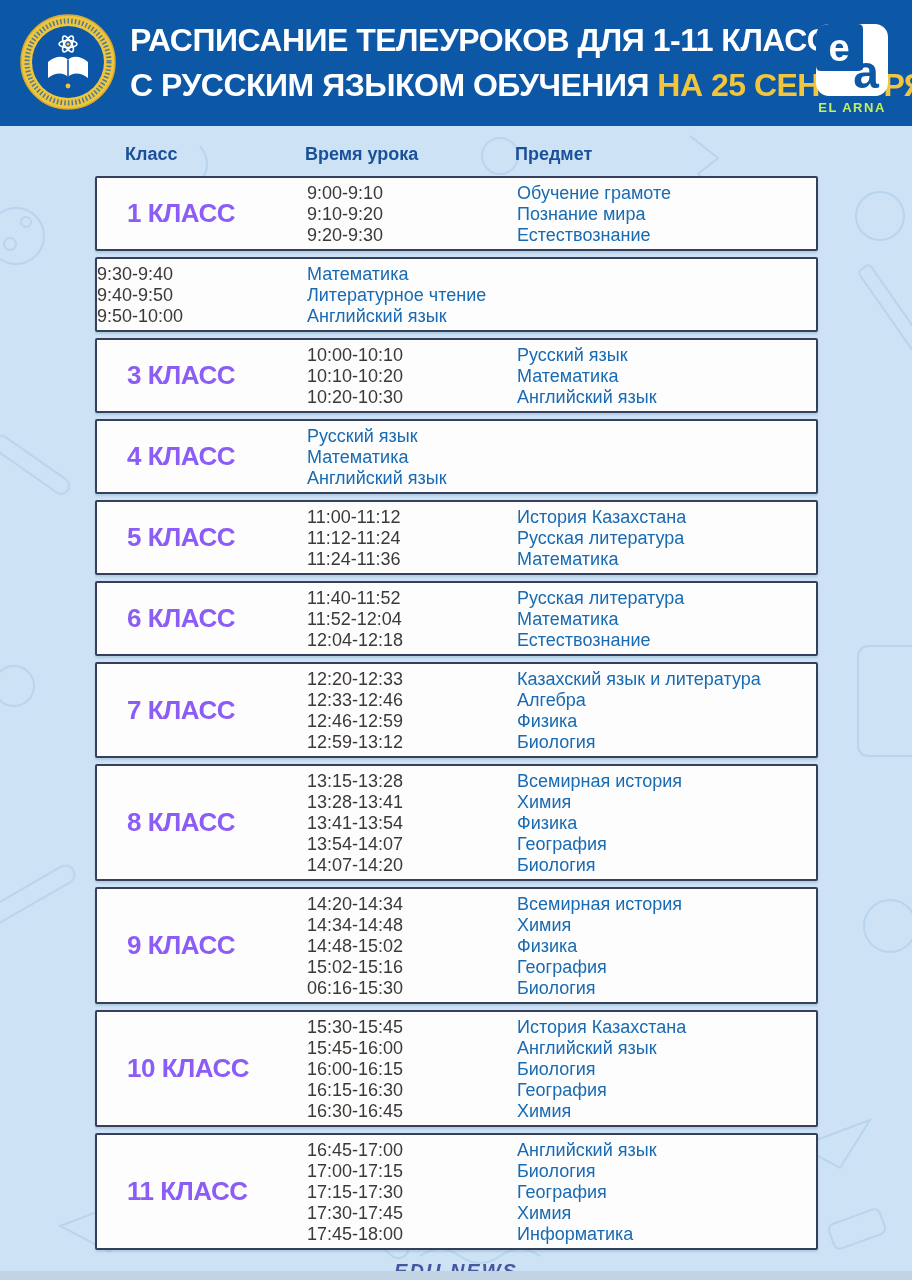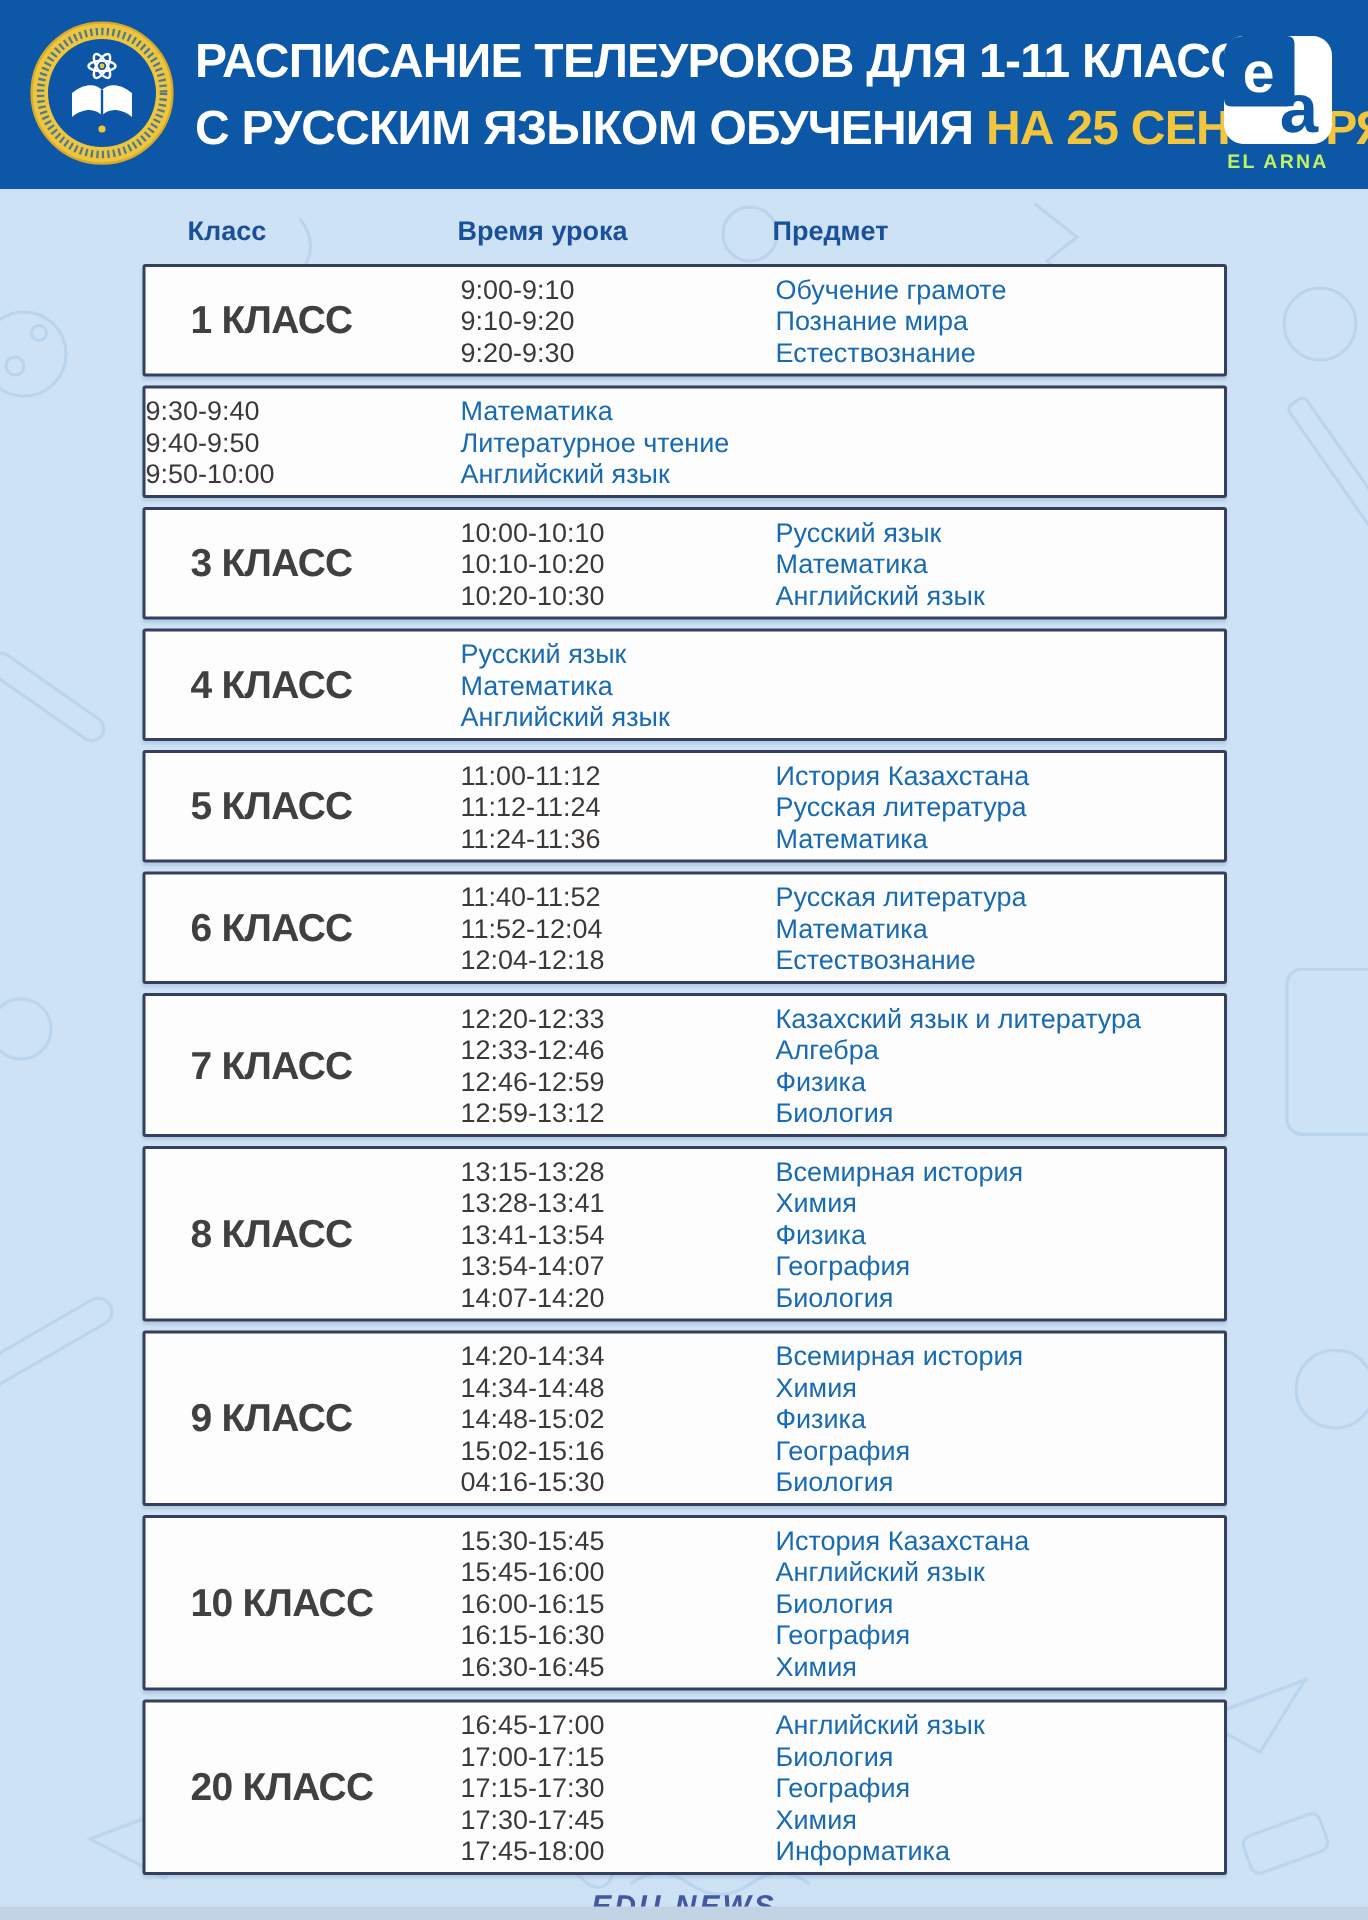--- a/index.html
+++ b/index.html
@@ -80,21 +80,21 @@
   }
   .class-cell {
     width: 210px;
     display: flex;
     align-items: center;
     padding-left: 30px;
   }
   .class-label {
     font-size: 26px;
     font-weight: bold;
-    color: #404040;
+    color: #8b5cf6;
     letter-spacing: -0.5px;
     white-space: nowrap;
   }
   .times-cell { width: 210px; padding-top: 2px; }
   .subjects-cell { flex: 1; padding-top: 2px; }
   .time {
     font-size: 18px;
     line-height: 21px;
     color: #3c3835;
     white-space: nowrap;
@@ -325,21 +325,21 @@
 
       <section class="card">
         <div class="class-cell">
           <span class="class-label">9 КЛАСС</span>
         </div>
         <div class="times-cell">
             <div class="time">14:20-14:34</div>
             <div class="time">14:34-14:48</div>
             <div class="time">14:48-15:02</div>
             <div class="time">15:02-15:16</div>
-            <div class="time">04:16-15:30</div>
+            <div class="time">06:16-15:30</div>
           </div>
         <div class="subjects-cell">
             <div class="subject">Всемирная история</div>
             <div class="subject">Химия</div>
             <div class="subject">Физика</div>
             <div class="subject">География</div>
             <div class="subject">Биология</div>
           </div>
       </section>
 
@@ -358,21 +358,21 @@
             <div class="subject">История Казахстана</div>
             <div class="subject">Английский язык</div>
             <div class="subject">Биология</div>
             <div class="subject">География</div>
             <div class="subject">Химия</div>
           </div>
       </section>
 
       <section class="card">
         <div class="class-cell">
-          <span class="class-label">20 КЛАСС</span>
+          <span class="class-label">11 КЛАСС</span>
         </div>
         <div class="times-cell">
             <div class="time">16:45-17:00</div>
             <div class="time">17:00-17:15</div>
             <div class="time">17:15-17:30</div>
             <div class="time">17:30-17:45</div>
             <div class="time">17:45-18:00</div>
           </div>
         <div class="subjects-cell">
             <div class="subject">Английский язык</div>

